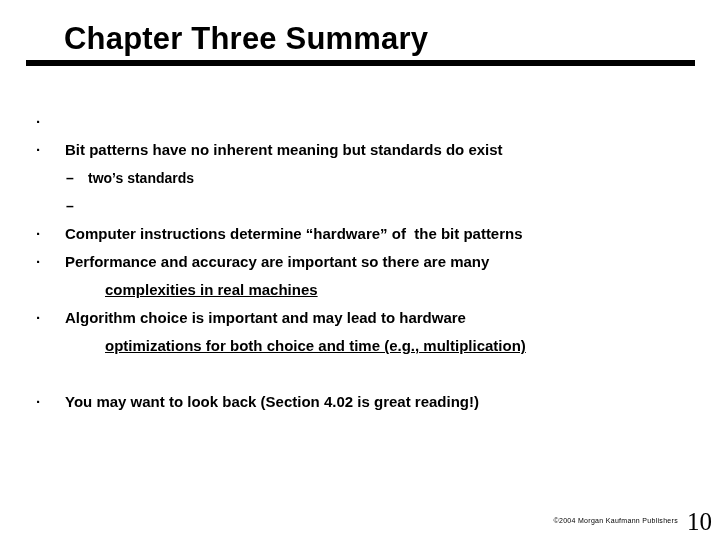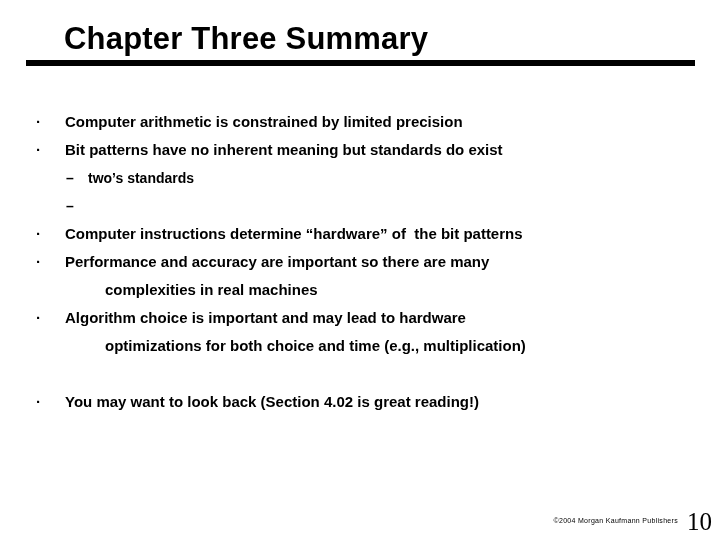--- a/index.html
+++ b/index.html
@@ -90,20 +90,21 @@
     width: 16px;
     font-size: 14px;
     font-weight: bold;
     text-align: left;
   }
 
   
   .line.cont {
     font-size: 15px;
     padding-left: 105px;
+    text-decoration: underline;
   }
 
   
   .line.spacer {
     height: 28px;
   }
 
   
   #footer {
     position: absolute;
@@ -138,21 +139,21 @@
 <body>
 
 <div id="slide">
 
   <div id="title-block">
     <div id="page-title">Chapter Three Summary</div>
     <div id="title-rule"></div>
   </div>
 
   <div id="body-list">
-      <div class="line lvl1"><span class="marker">·</span><span>Computer arithmetic is constrained by limited precision</span></div>
+      <div class="line lvl1"><span class="marker">·</span></div>
       <div class="line lvl1"><span class="marker">·</span><span>Bit patterns have no inherent meaning but standards do exist</span></div>
       <div class="line lvl2"><span class="marker">–</span><span>two’s standards</span></div>
       <div class="line lvl2"><span class="marker">–</span></div>
       <div class="line lvl1"><span class="marker">·</span><span>Computer instructions determine “hardware” of  the bit patterns</span></div>
       <div class="line lvl1"><span class="marker">·</span><span>Performance and accuracy are important so there are many</span></div>
       <div class="line cont"><span>complexities in real machines</span></div>
       <div class="line lvl1"><span class="marker">·</span><span>Algorithm choice is important and may lead to hardware</span></div>
       <div class="line cont"><span>optimizations for both choice and time (e.g., multiplication)</span></div>
       <div class="line spacer"></div>
       <div class="line lvl1"><span class="marker">·</span><span>You may want to look back (Section 4.02 is great reading!)</span></div>

